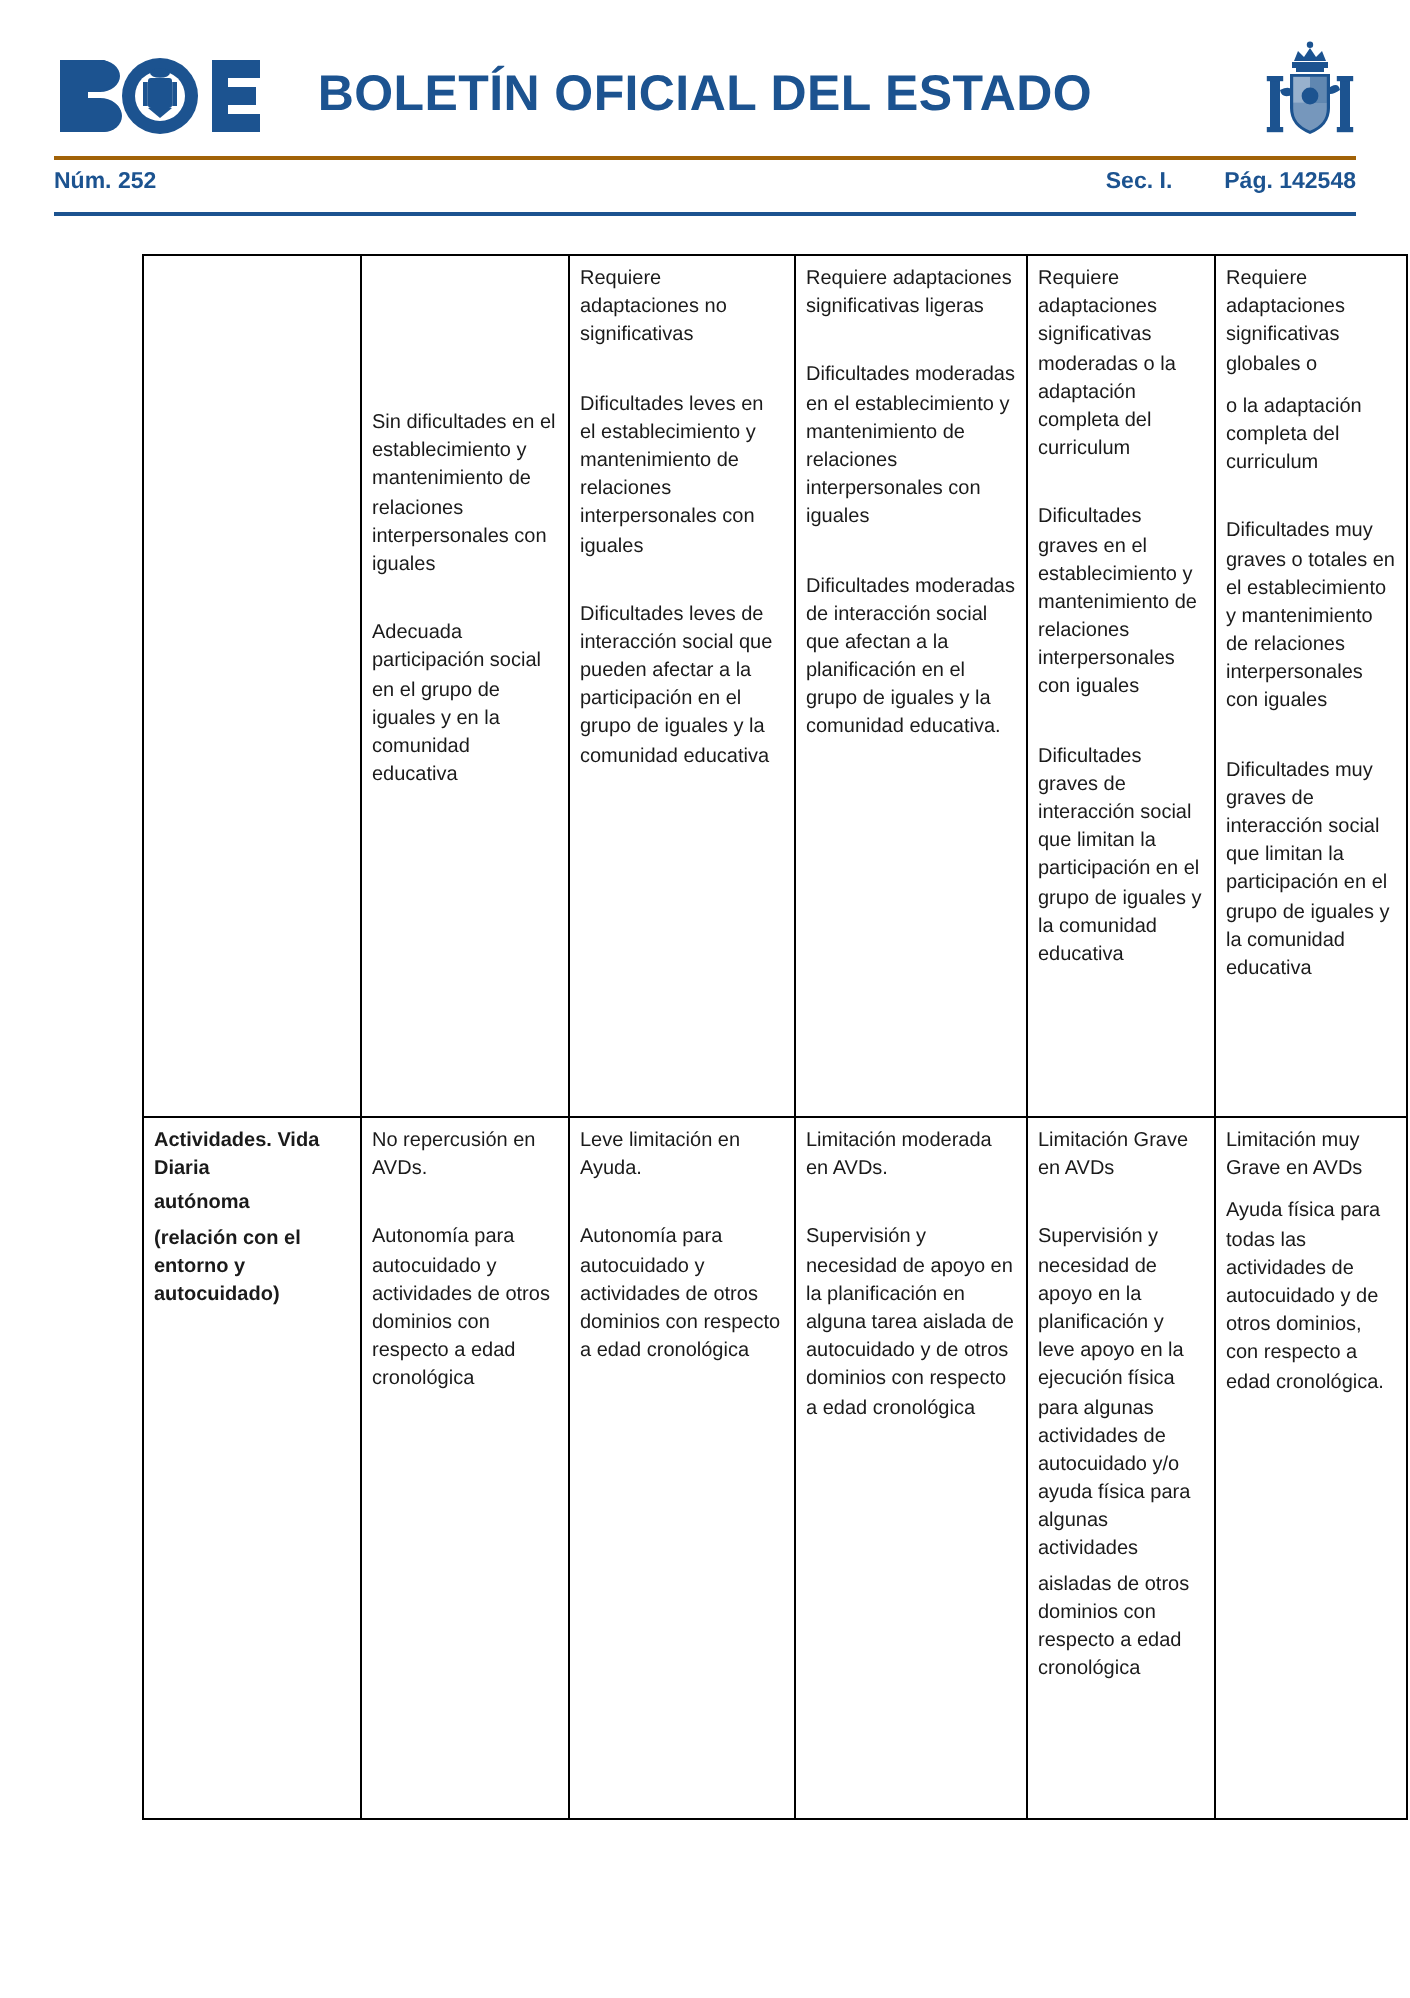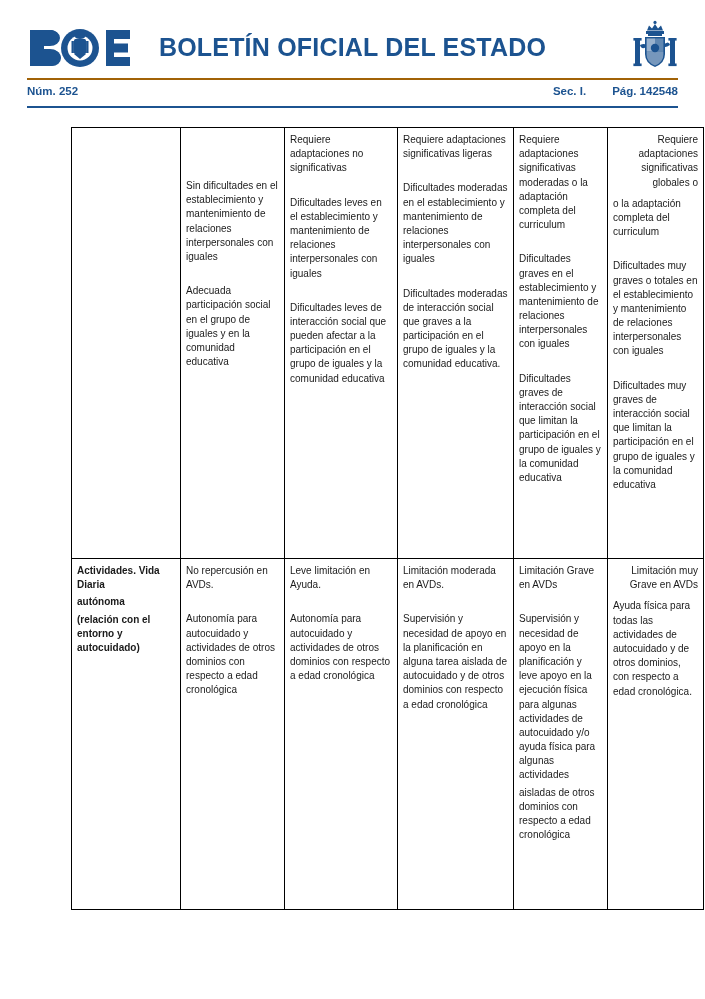--- a/index.html
+++ b/index.html
@@ -117,21 +117,21 @@
   .c3 { width: 102px; }
   .c4 { width: 105px; }
   .c5 { width: 83px; }
   .c6 { width: 85px; }
 
   .cell-head {
     font-weight: bold;
   }
   .para { margin: 0 0 14px 0; }
   .para:last-child { margin-bottom: 0; }
-  .para-tight { margin: 0 0 7px 0; text-align: right; }
+  .para-tight { margin: 0 0 7px 0; }
   .para-xtight { margin: 0 0 3px 0; }
   .para-big { margin: 0 0 20px 0; }
 
   .row1 td { height: 420px; }
   .row2 td { height: 340px; }
 
   
   .side-note {
     position: absolute;
     right: 8px;
@@ -219,34 +219,34 @@
     </span>
   </div>
 </div>
 
 <table class="doc-table">
   <tbody>
     <tr class="row1">
       <td class="c1"></td>
 
       <td class="c2">
-        <p class="para" style="margin-top:46px">Sin dificultades en el establecimiento y mantenimiento de relaciones interpersonales con iguales</p>
+        <p class="para" style="margin-top:72px">Sin dificultades en el establecimiento y mantenimiento de relaciones interpersonales con iguales</p>
         <p class="para" style="margin-top:20px">Adecuada participación social en el grupo de iguales y en la comunidad educativa</p>
       </td>
 
       <td class="c3">
         <p class="para-big">Requiere adaptaciones no significativas</p>
         <p class="para-big">Dificultades leves en el establecimiento y mantenimiento de relaciones interpersonales con iguales</p>
         <p class="para">Dificultades leves de interacción social que  pueden afectar a la participación en el grupo de iguales y la comunidad educativa</p>
       </td>
 
       <td class="c4">
         <p class="para-big">Requiere adaptaciones significativas ligeras</p>
         <p class="para-big">Dificultades moderadas en el establecimiento y mantenimiento de relaciones interpersonales con iguales</p>
-        <p class="para">Dificultades moderadas de interacción social que  graves a la participación en el grupo de iguales y la comunidad educativa.</p>
+        <p class="para">Dificultades moderadas de interacción social que  afectan a la planificación en el grupo de iguales y la comunidad educativa.</p>
       </td>
 
       <td class="c5">
         <p class="para-big">Requiere adaptaciones significativas moderadas o la adaptación completa del curriculum</p>
         <p class="para-big">Dificultades graves en el establecimiento y mantenimiento de relaciones interpersonales con iguales</p>
         <p class="para">Dificultades graves de interacción social que limitan la participación en el grupo de iguales y la comunidad educativa</p>
       </td>
 
       <td class="c6">
         <p class="para-tight">Requiere adaptaciones significativas globales o</p>

